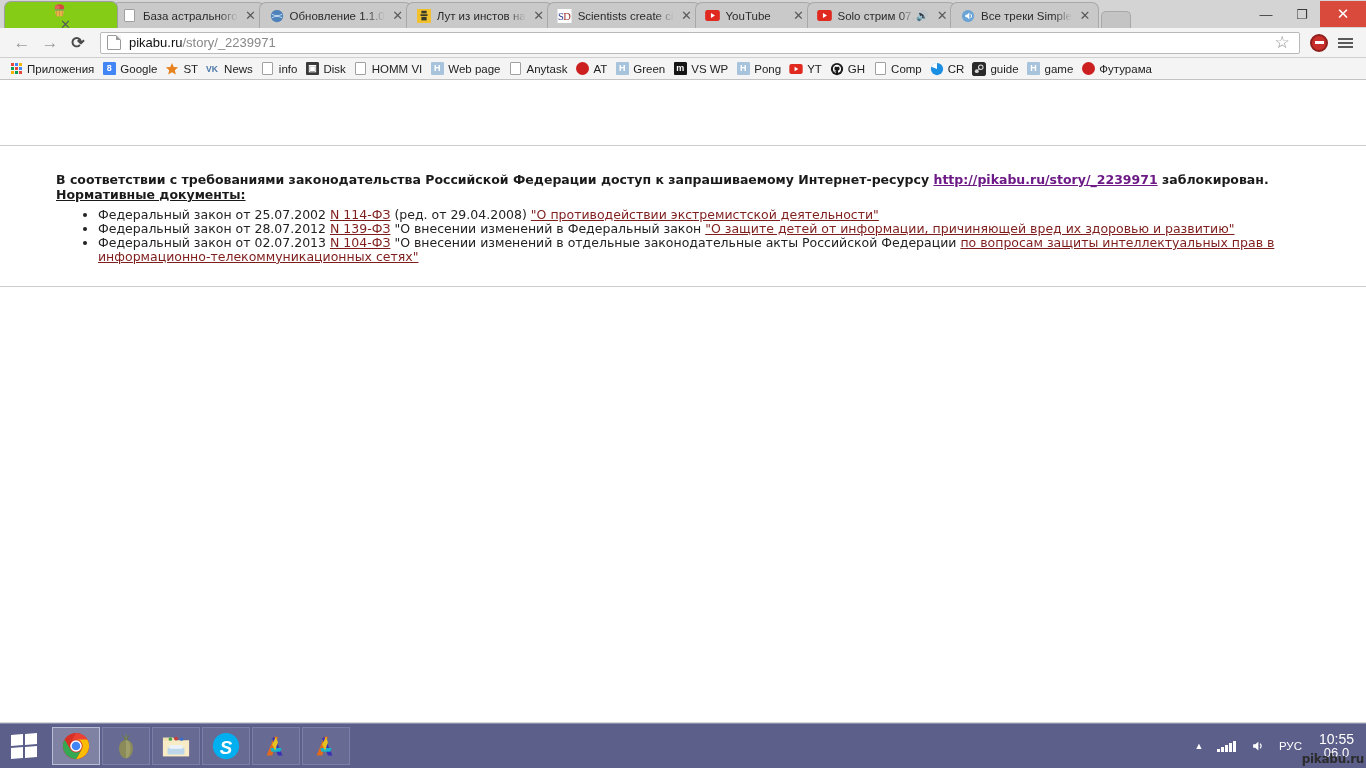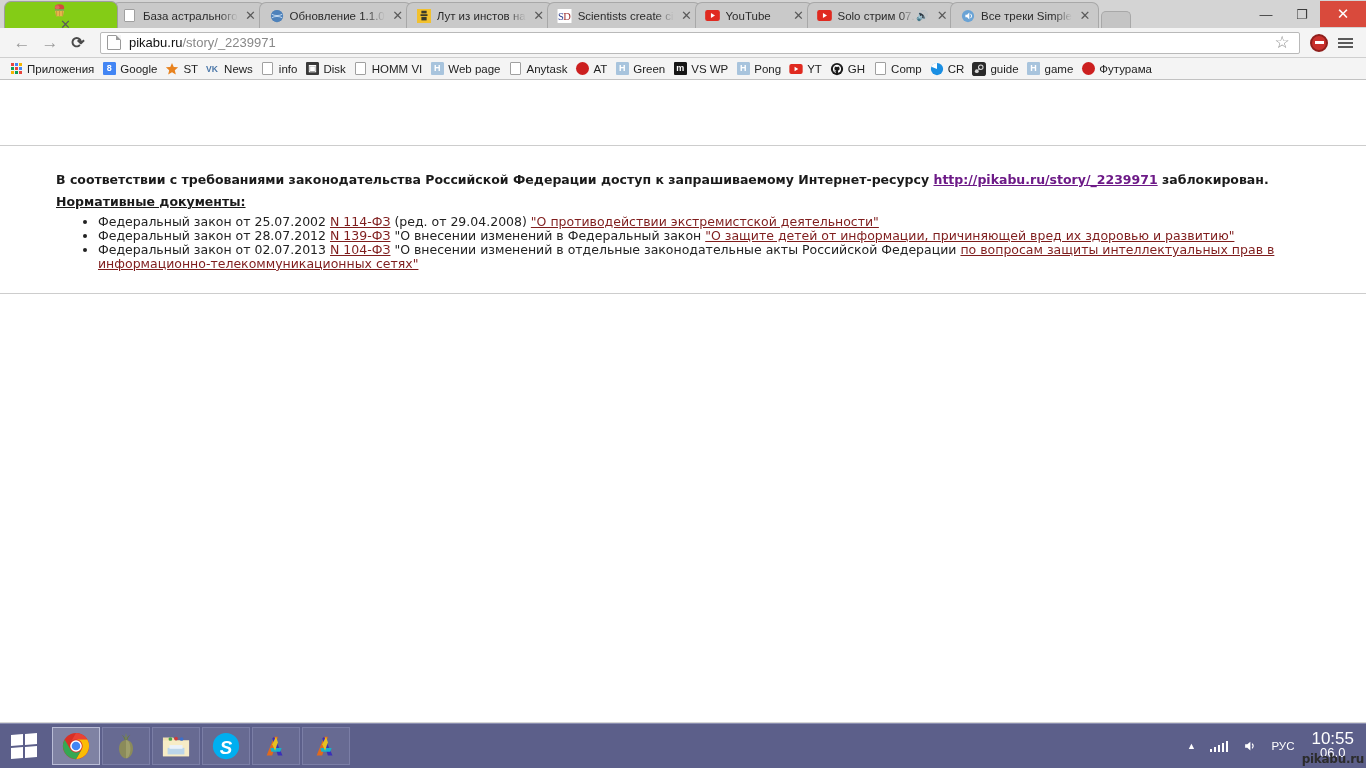--- a/index.html
+++ b/index.html
@@ -237,21 +237,21 @@
     padding-left: 48px;
     font-family: "DejaVu Sans", sans-serif;
   }
   #notice a { color: #6d1a87; text-decoration: underline; }
   #docs-heading {
     font-size: 12.5px;
     font-weight: bold;
     color: #1a1a1a;
     text-decoration: underline;
     padding-left: 48px;
-    margin-top: 7px;
+    margin-top: 0;
     font-family: "DejaVu Sans", sans-serif;
   }
   #docs-list {
     margin: 6px 0 0 0;
     padding-left: 90px;
     font-size: 12.5px;
     color: #222;
     font-family: "DejaVu Sans", sans-serif;
     list-style: disc;
   }
@@ -287,21 +287,21 @@
   #tray {
     margin-left: auto;
     display: flex;
     align-items: center;
     padding-right: 6px;
     color: #fff;
     font-size: 11.5px;
   }
   .trayitem { padding: 0 7px; display:flex; align-items:center; cursor:pointer; }
   #clock { text-align:center; line-height:14px; padding: 0 6px 0 10px; position: relative;}
-  #clock .t { font-size: 17px; }
+  #clock .t { font-size: 14px; }
   #clock .d { font-size: 13px; }
   #watermark {
     position:absolute; right: 2px; bottom: 2px;
     font-size: 12px; font-weight: bold; color:#2c2c2c;
     font-family:"DejaVu Sans", sans-serif;
     letter-spacing:-0.3px;
   }
   .tray-arrow { font-size: 9px; }
   .bars { display:flex; align-items:flex-end; gap:1.5px; height:11px;}
   .bars s { display:block; width:2.5px; background:#fff; }

